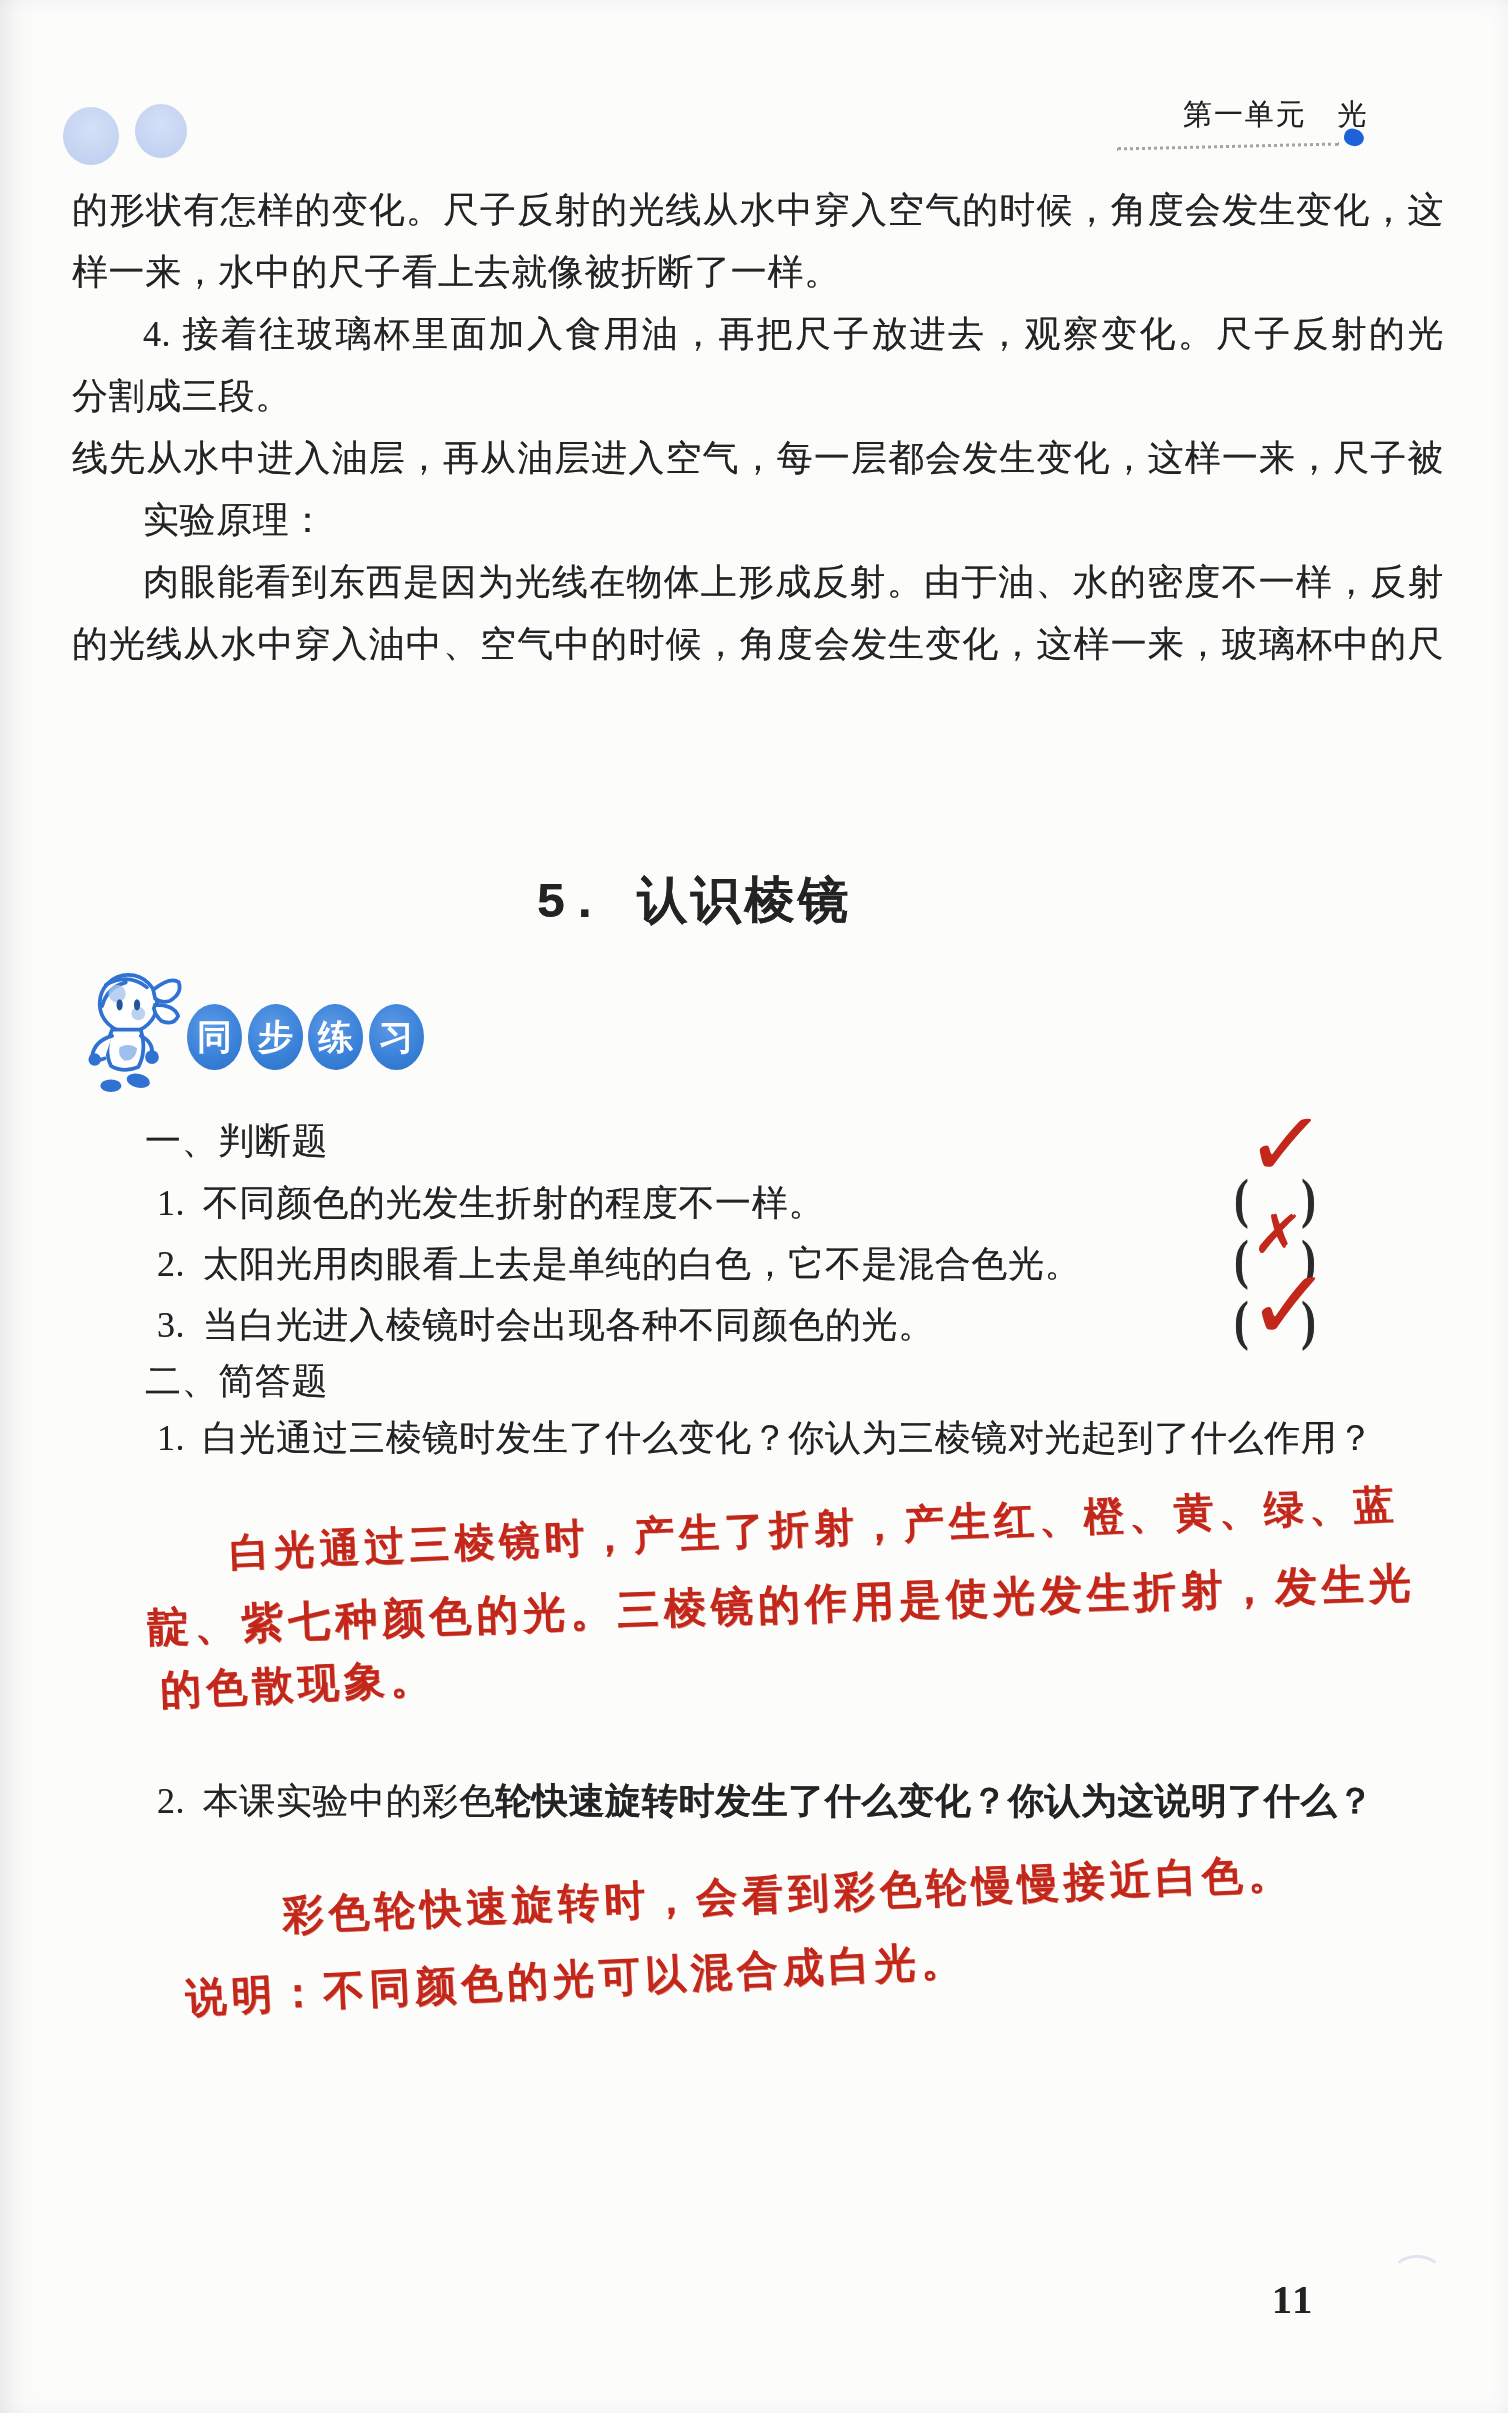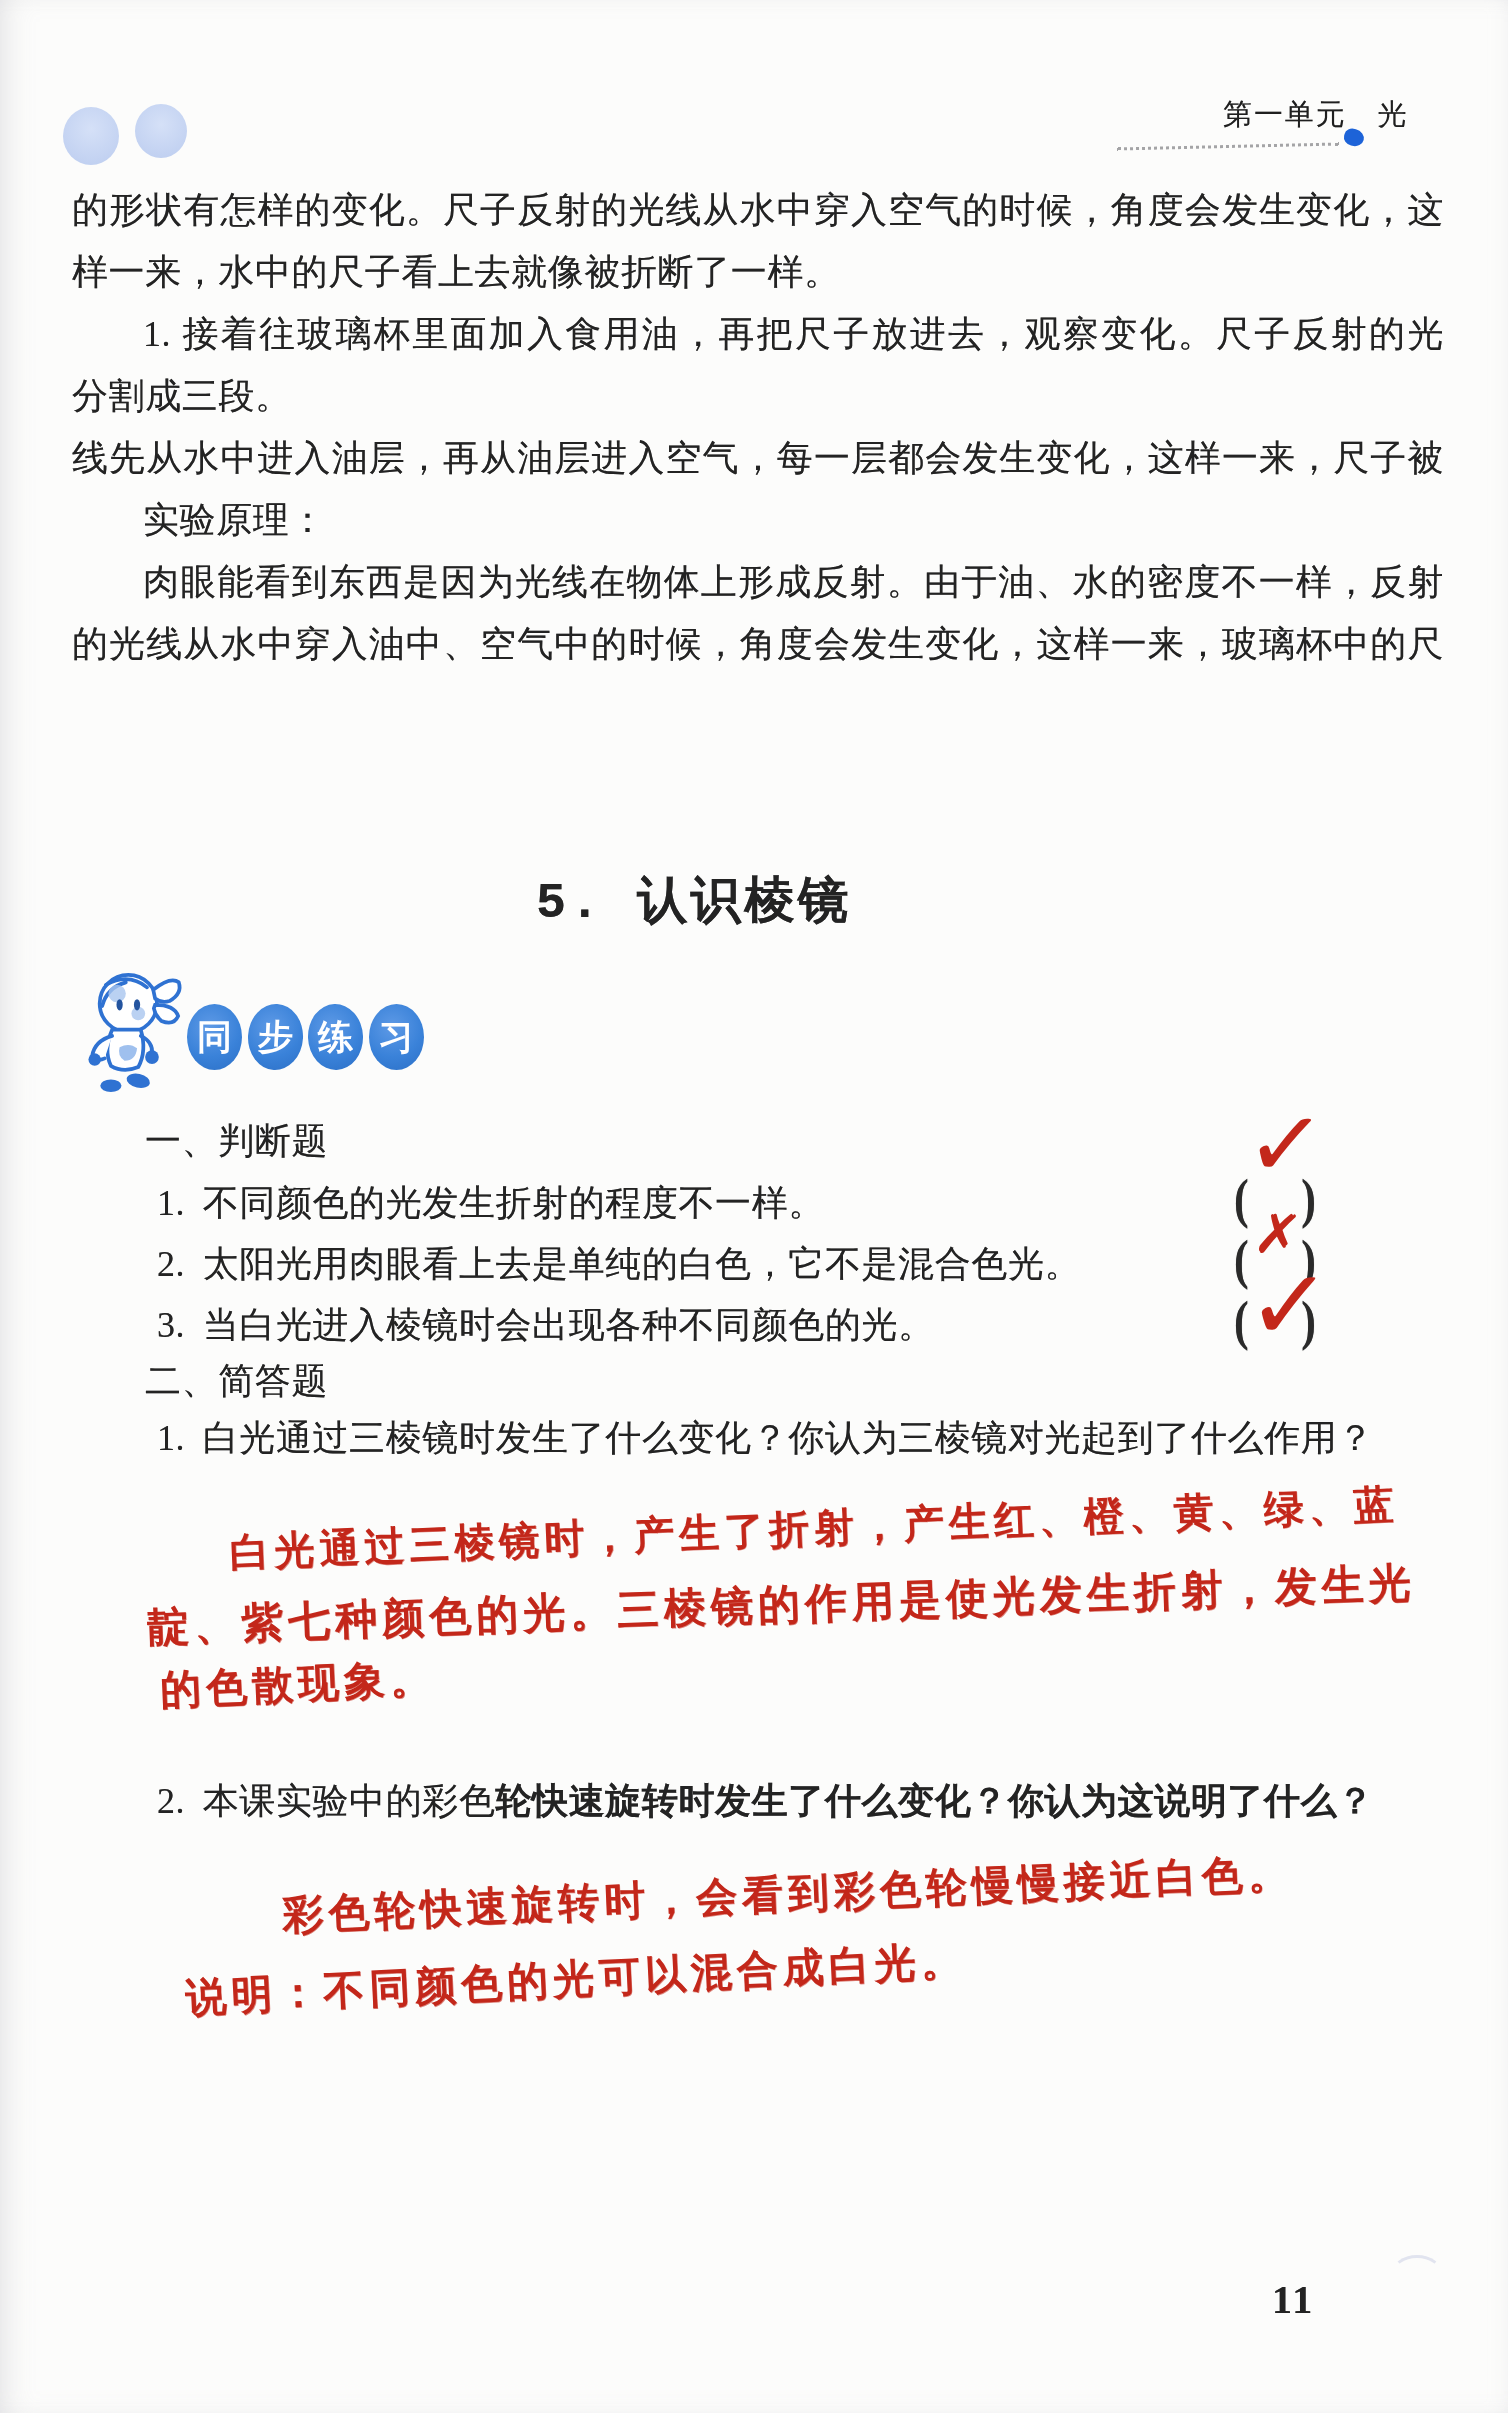--- a/index.html
+++ b/index.html
@@ -16,21 +16,21 @@
   
   .blob{position:absolute;border-radius:50%;
     background:radial-gradient(circle at 50% 38%, #d3dff7 0%, #c0d0f1 70%, #b7c9ee 100%);
     opacity:.95;}
   .blob1{left:63px;top:107px;width:56px;height:58px;}
   .blob2{left:135px;top:104px;width:52px;height:54px;}
 
   
   .unit-header{position:absolute;left:1183px;top:95px;font-size:29px;
     letter-spacing:1.9px;color:#1f1f1f;white-space:nowrap;
-    text-shadow:0 0 0.6px rgba(30,30,30,.5);margin-left:40px;}
+    text-shadow:0 0 0.6px rgba(30,30,30,.5);}
   .dotline{position:absolute;left:1117px;top:145px;width:222px;height:0;
     border-top:3.7px dotted #8f8f92;transform:rotate(-1.3deg);opacity:.8;}
   .dot-end{position:absolute;left:1344px;top:129px;width:20px;height:17px;
     background:#1d63d8;border-radius:46% 54% 52% 48%;transform:rotate(14deg);}
 
   
   .reading{position:absolute;left:72px;top:179px;width:1372px;}
   .r-line{height:62px;line-height:62px;font-size:36px;letter-spacing:0.6px;
     text-shadow:0 0 0.6px rgba(35,35,35,.55);white-space:nowrap;}
   .r-fill{white-space:normal;text-align:justify;text-align-last:justify;}
@@ -93,21 +93,21 @@
   <div class="blob blob1"></div>
   <div class="blob blob2"></div>
 
   <div class="unit-header">第一单元　光</div>
   <div class="dotline"></div>
   <div class="dot-end"></div>
 
   <div class="reading">
     <div class="r-line r-fill">的形状有怎样的变化。尺子反射的光线从水中穿入空气的时候，角度会发生变化，这</div>
     <div class="r-line">样一来，水中的尺子看上去就像被折断了一样。</div>
-    <div class="r-line r-fill r-ind">1. 接着往玻璃杯里面加入食用油，再把尺子放进去，观察变化。尺子反射的光</div>
+    <div class="r-line r-fill r-ind">4. 接着往玻璃杯里面加入食用油，再把尺子放进去，观察变化。尺子反射的光</div>
     <div class="r-line">分割成三段。</div>
     <div class="r-line r-fill">线先从水中进入油层，再从油层进入空气，每一层都会发生变化，这样一来，尺子被</div>
     <div class="r-line r-ind">实验原理：</div>
     <div class="r-line r-fill r-ind">肉眼能看到东西是因为光线在物体上形成反射。由于油、水的密度不一样，反射</div>
     <div class="r-line r-fill">的光线从水中穿入油中、空气中的时候，角度会发生变化，这样一来，玻璃杯中的尺</div>
   </div>
 
   <div class="lesson-title">5. 认识棱镜</div>
 
   <svg class="mascot" width="109" height="128" viewBox="0 0 175 205">

